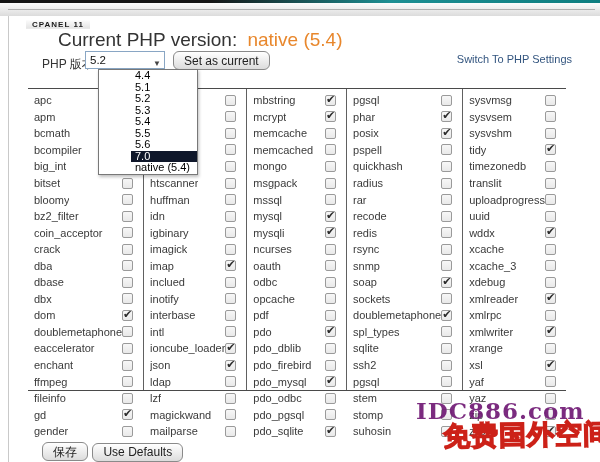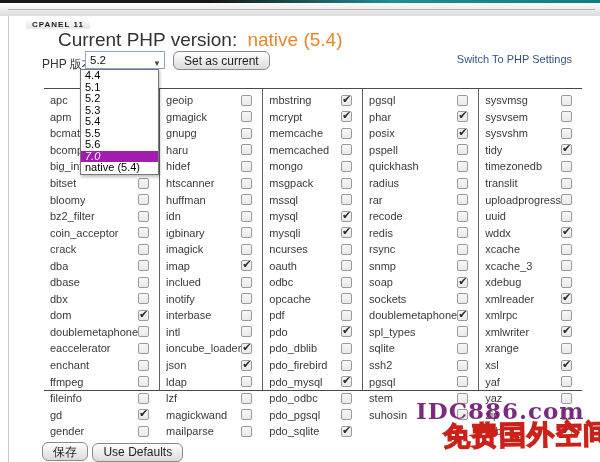--- a/index.html
+++ b/index.html
@@ -29,28 +29,28 @@
     line-height:16px; padding-left:4px; cursor:default; }
   .select-box .arrow { position:absolute; right:3px; top:4px; font-size:8px; color:#444; }
   .set-btn, .ftr-btn { border:1px solid #8a8a8a; border-radius:6px;
     background:linear-gradient(#ffffff,#dcdcdc); color:#222; font-size:12px;
     font-family:"Liberation Sans", sans-serif; padding:1px 10px; height:19px; cursor:pointer; }
   .set-btn { position:absolute; left:173px; top:51px; }
   .switch-link { position:absolute; right:28px; top:53px; font-size:11px;
     color:#33557f; text-decoration:none; cursor:pointer; }
 
   
-  .dropdown { position:absolute; left:80px; top:69px; width:79px; z-index:30;
-    background:#fff; border:1px solid #787878; box-shadow:1px 2px 3px rgba(0,0,0,.25); }
+  .dropdown { position:absolute; left:98px; top:69px; width:100px; z-index:30;
+    background:#fff; border:1px solid #787878; box-shadow:1px 2px 3px rgba(0,0,0,.25);padding-left:32px; }
   .dropdown .opt { font-size:11px; line-height:11.5px; height:11.5px;
     padding-left:4px; color:#000; white-space:nowrap; cursor:default; }
-  .dropdown .opt.hl { background:#a21caf; color:#fff;font-style:italic; }
+  .dropdown .opt.hl { background:#0f172a; color:#fff; }
 
   
-  .ext-table { position:absolute; left:44px; top:88px; width:538px; height:303px;
+  .ext-table { position:absolute; left:28px; top:88px; width:538px; height:303px;
     border-top:1px solid #4a4a4a; border-bottom:1px solid #4a4a4a;
     display:flex; background:#fff; }
   .ext-col { flex:1 1 0; border-right:1px solid #606060; padding-top:3px; }
   .ext-col:last-child { border-right:none; }
   .ext-row { display:flex; justify-content:space-between; align-items:center;
     height:16.55px; padding:0 10px 0 6px; }
   .ext-name { font-size:11px; color:#3a3a3a; white-space:nowrap; overflow:hidden; }
   .cbx { width:11px; height:11px; border:1px solid #9a9a9a; border-radius:2px;
     background:linear-gradient(#f7f7f7,#e9e9e9); position:relative; flex:0 0 auto; cursor:pointer; }
   .cbx.on::after { content:"\2714"; position:absolute; left:0px; top:-3px;
@@ -439,20 +439,24 @@
       </div>
       <div class="ext-row">
         <span class="ext-name">pgsql</span>
         <span class="cbx"></span>
       </div>
       <div class="ext-row">
         <span class="ext-name">stem</span>
         <span class="cbx"></span>
       </div>
       <div class="ext-row">
+        <span class="ext-name">stomp</span>
+        <span class="cbx"></span>
+      </div>
+      <div class="ext-row">
         <span class="ext-name">suhosin</span>
         <span class="cbx"></span>
       </div>
     </div>
     <div class="ext-col">
       <div class="ext-row">
         <span class="ext-name">sysvmsg</span>
         <span class="cbx"></span>
       </div>
       <div class="ext-row">

